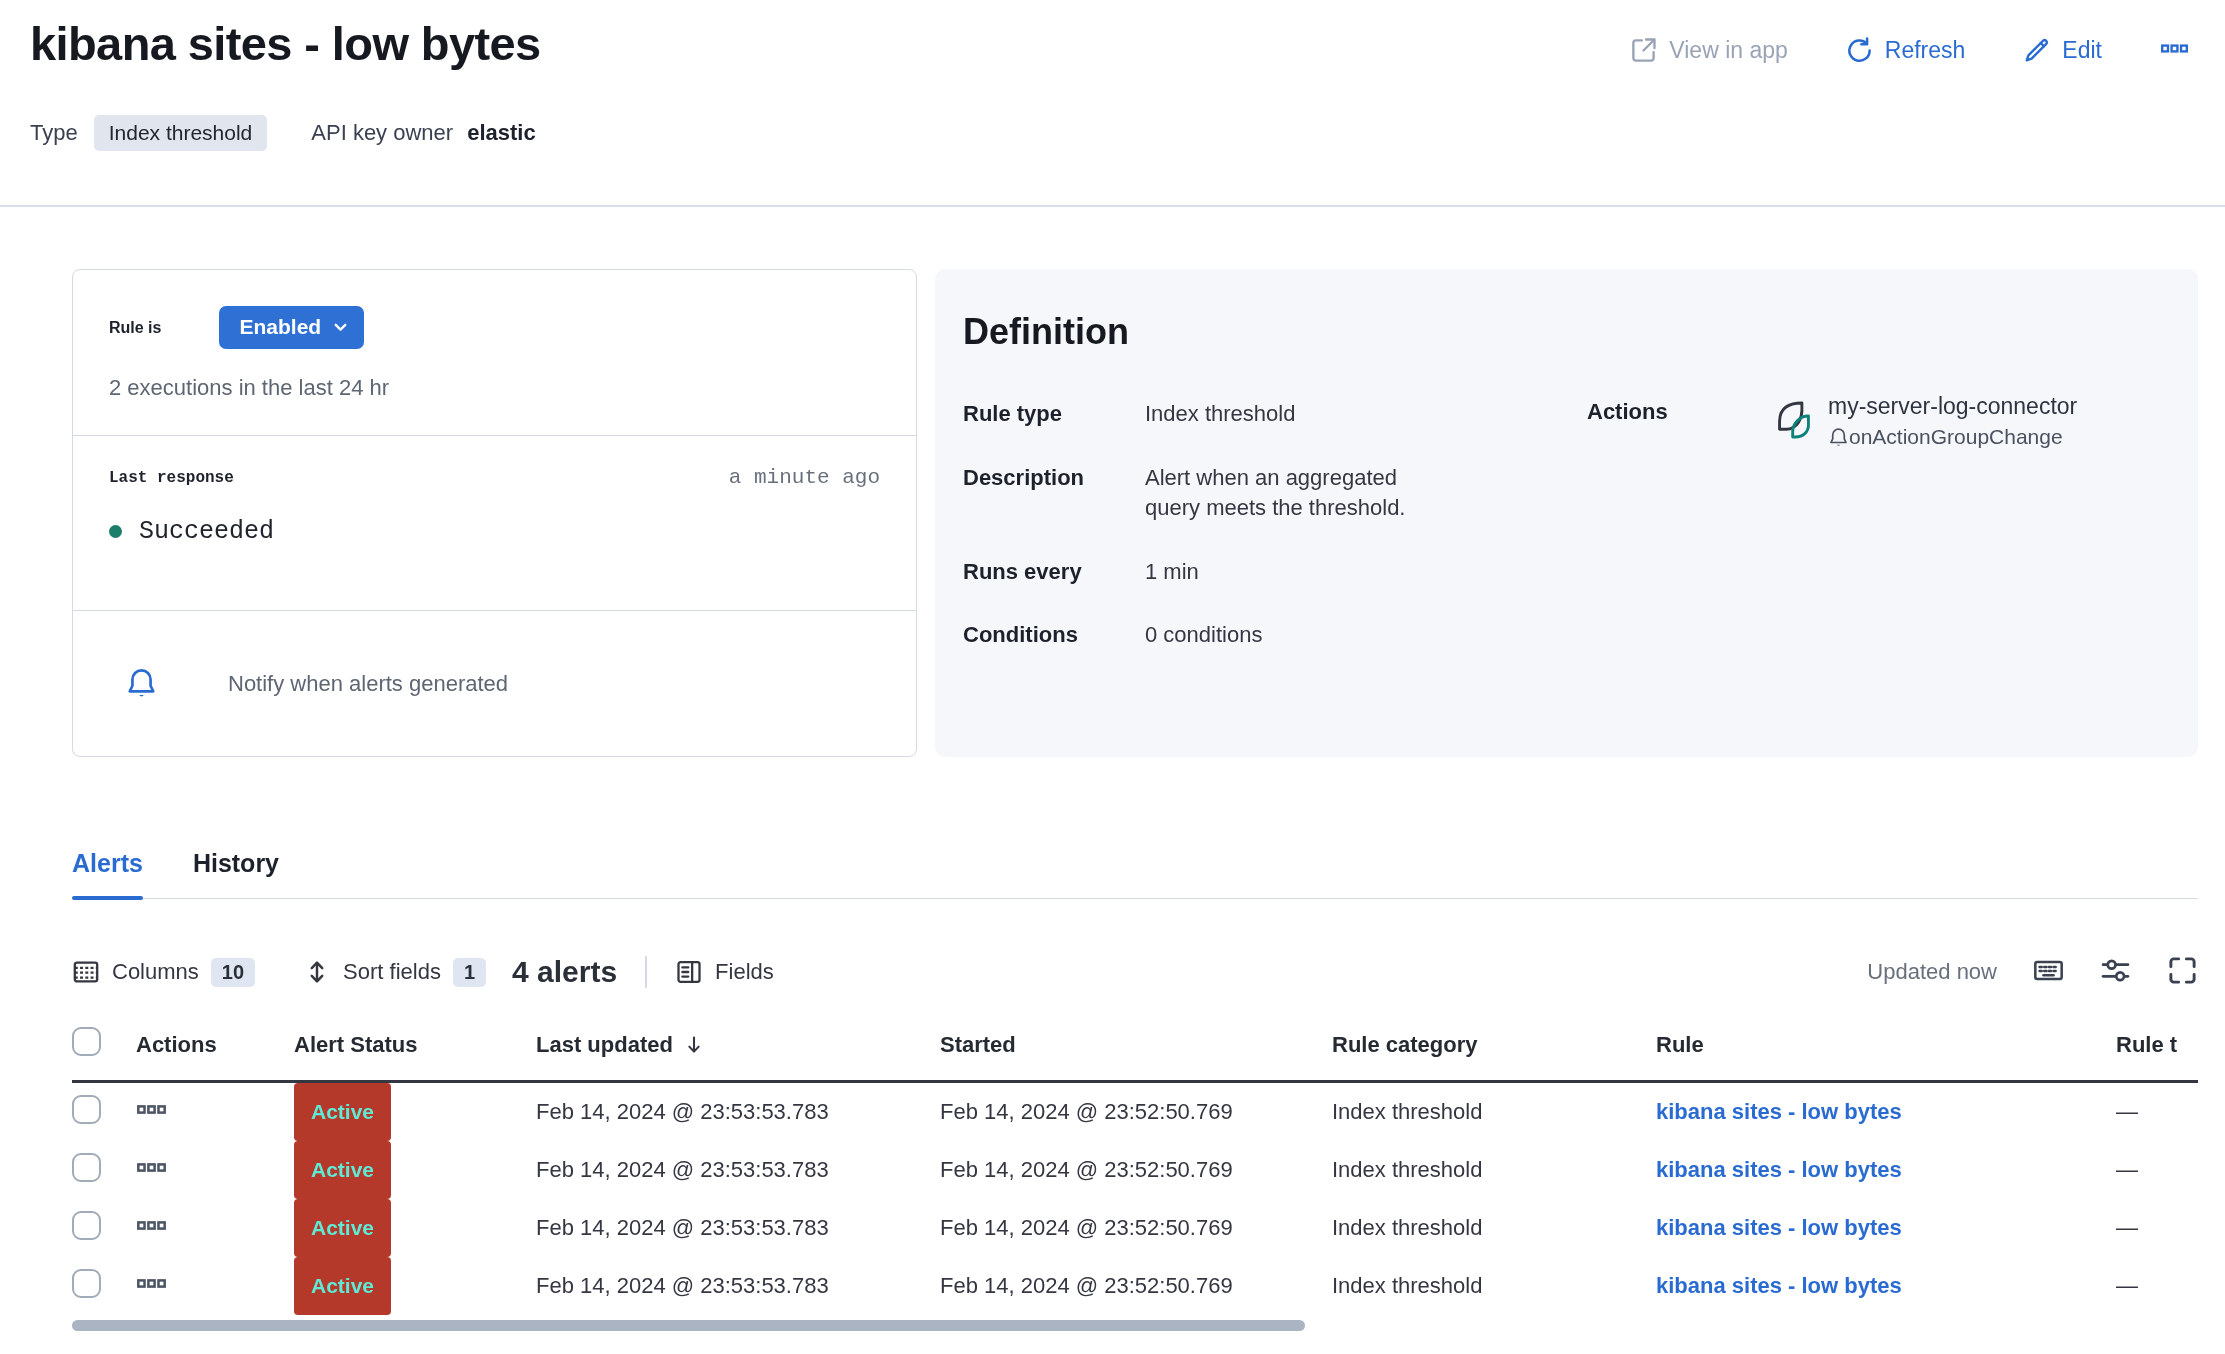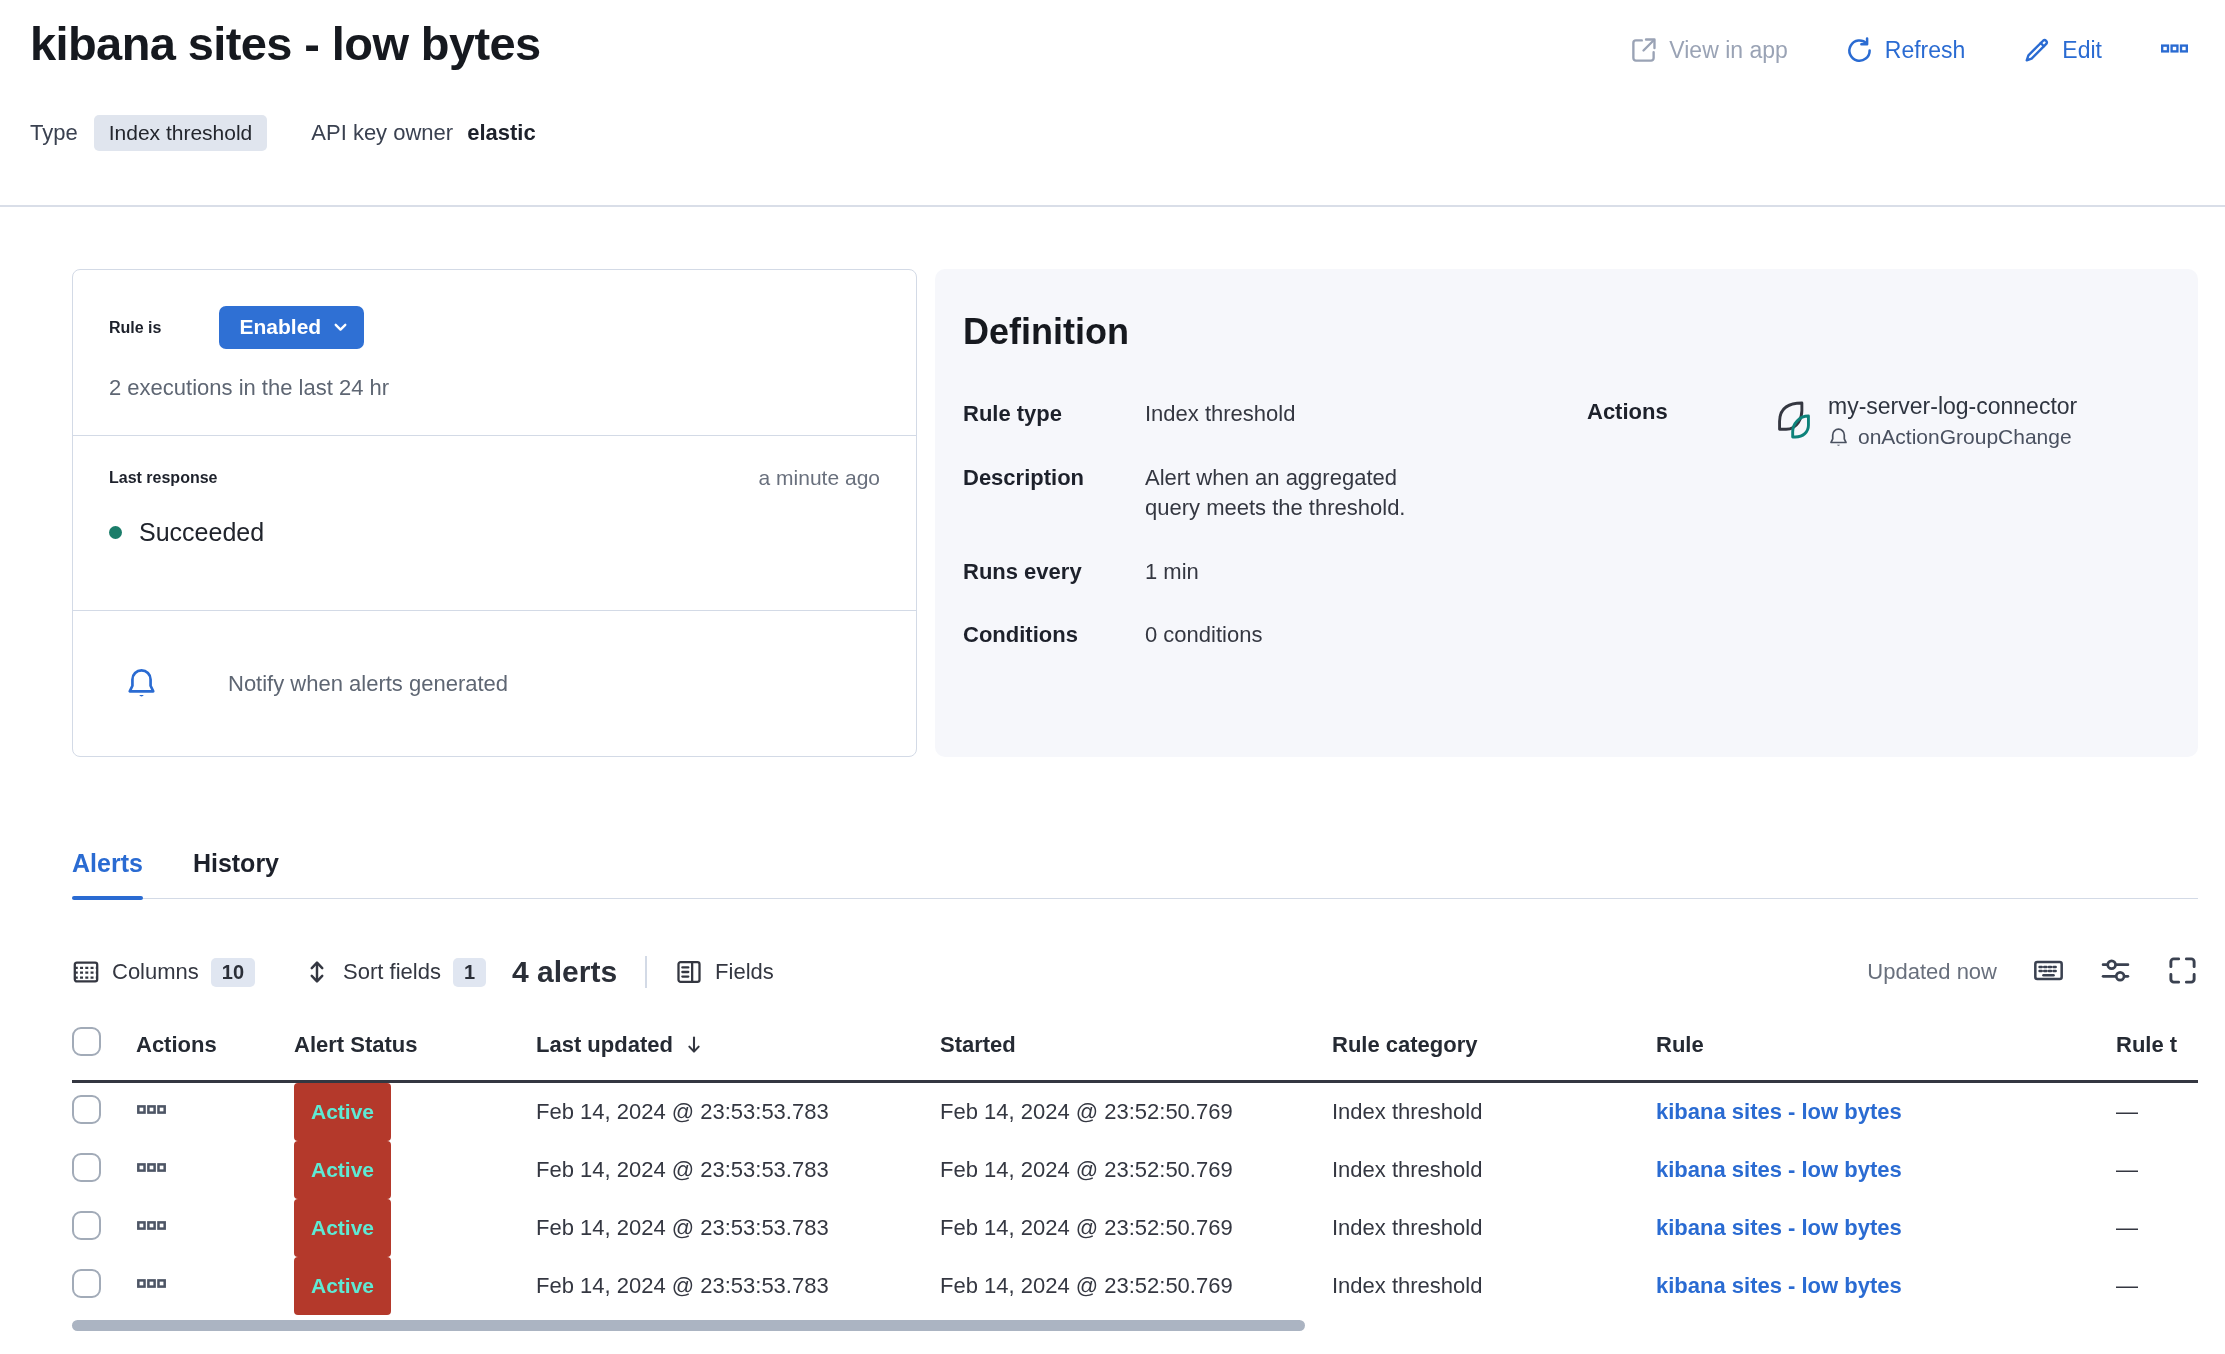--- a/index.html
+++ b/index.html
@@ -27,21 +27,21 @@
   .owner-label { margin-left:44px; margin-right:14px; color:#3a4150; }
   .owner-value { font-weight:700; color:#1d212b; }
 
   .page-divider { border:none; border-top:2px solid #d9dee8; margin:54px 0 0 0; }
 
   
   .panels { display:flex; gap:18px; margin:62px 27px 0 72px; height:488px; }
   .status-card { width:845px; border:1px solid #d3dae6; border-radius:8px; display:flex; flex-direction:column; background:#fff; }
   .card-section { padding:0 36px; }
   .sec-rule-is { height:165px; padding-top:36px; }
-  .sec-last-response { height:175px; padding-top:30px; border-top:1px solid #d3dae6; }
+  .sec-last-response { height:175px; padding-top:30px; border-top:1px solid #d3dae6;font-family:Liberation Mono, monospace; }
   .sec-notify { flex:1; border-top:1px solid #d3dae6; display:flex; align-items:center; padding-left:52px; }
   .rule-is-row { display:flex; align-items:center; }
   .card-label { font-size:16px; font-weight:700; color:#1d212b; }
   .enabled-btn { margin-left:58px; display:flex; align-items:center; gap:11px; background:#2f70d4; color:#fff;
                  border:none; border-radius:7px; padding:9px 15px 10px 20px; font-family:inherit;
                  font-size:21px; font-weight:600; cursor:pointer; }
   .enabled-btn svg { width:17px; height:17px; }
   .executions-text { margin-top:26px; font-size:22px; color:#5e6673; }
   .spread { display:flex; align-items:center; justify-content:space-between; }
   .time-ago { font-size:21px; color:#69707d; }
@@ -56,21 +56,21 @@
   .def-heading { margin:0 0 46px 0; font-size:36px; font-weight:700; color:#16191f; }
   .def-body { display:flex; align-items:flex-start; }
   .def-grid { display:grid; grid-template-columns:182px 392px; row-gap:34px; align-content:start; }
   .def-label { font-size:22px; font-weight:700; color:#1d212b; line-height:1.35; }
   .def-value { font-size:22px; color:#343741; line-height:1.35; white-space:pre-line; }
   .def-actions { display:flex; margin-left:50px; }
   .actions-label { width:186px; font-size:22px; font-weight:700; color:#1d212b; }
   .connector { display:flex; gap:13px; margin-top:-6px; }
   .connector svg.logs { width:42px; height:46px; flex:none; margin-top:4px; }
   .connector-name { font-size:23px; color:#2f3540; }
-  .connector-trigger { display:flex; align-items:center; gap:9px; margin-top:5px; font-size:21px; color:#4a5160; }
+  .connector-trigger { display:flex; align-items:center; margin-top:5px; font-size:21px; color:#4a5160; }
   .connector-trigger svg { width:21px; height:21px; color:#4a5160; }
 
   
   .tabs { display:flex; gap:50px; margin:92px 27px 0 72px; border-bottom:1px solid #d3dae6; }
   .tab { position:relative; padding-bottom:20px; font-size:25px; font-weight:700; color:#1d212b; cursor:pointer; }
   .tab.active { color:#2a6bd2; }
   .tab.active::after { content:""; position:absolute; left:0; right:0; bottom:-2px; height:4px; background:#2a6bd2; border-radius:2px; }
 
   
   .grid-toolbar { margin:56px 27px 0 72px; display:flex; align-items:center; justify-content:space-between; }

